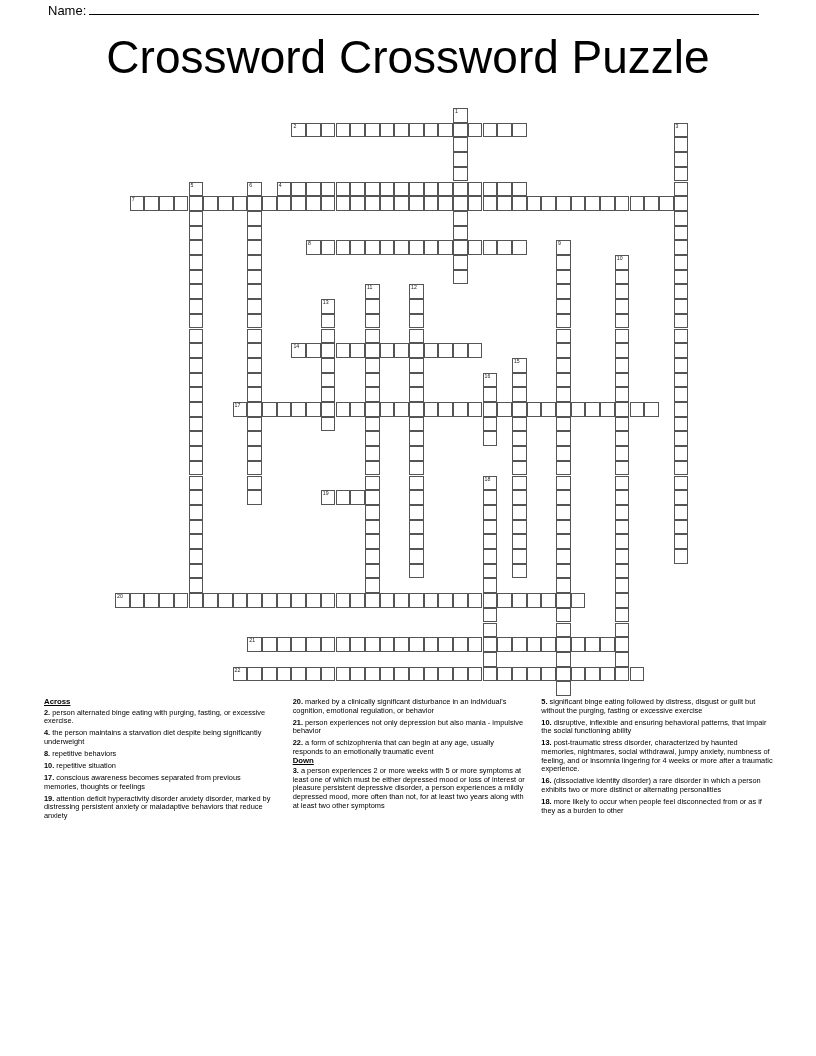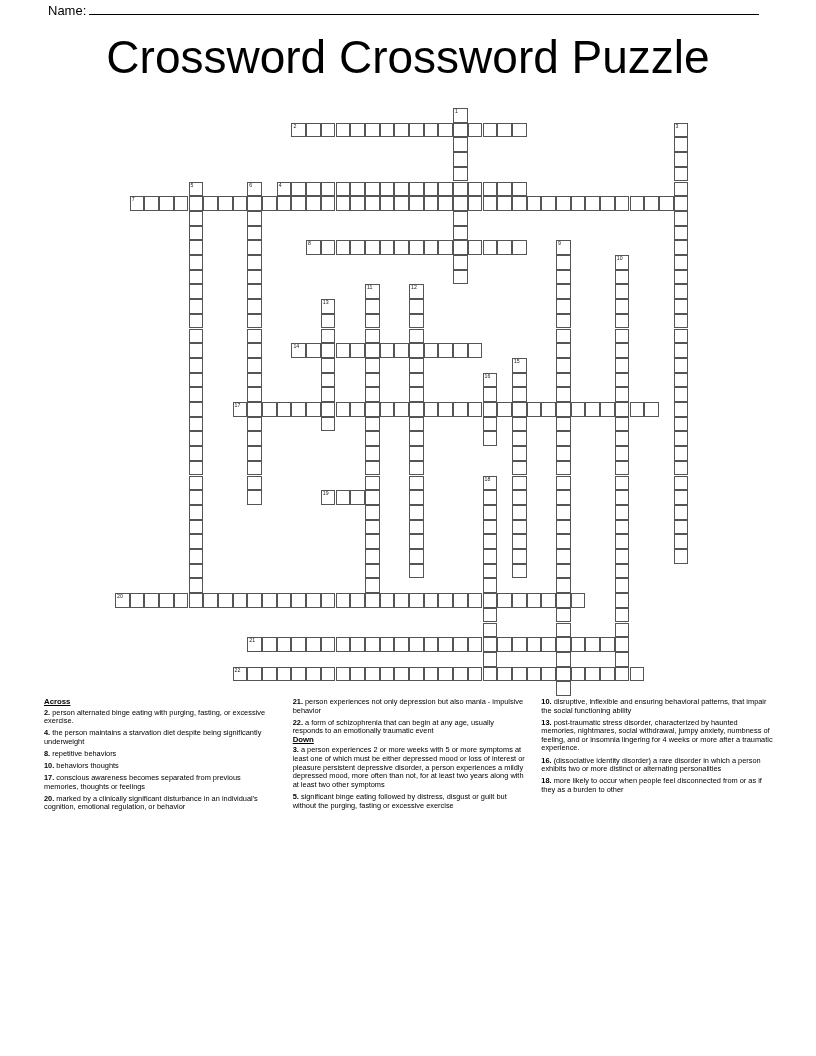--- a/index.html
+++ b/index.html
@@ -566,22 +566,23 @@
       <div class="cell" style="left: 485.1px; top: 558.6px;"></div>
       <div class="cell" style="left: 514.5px; top: 558.6px;"></div>
     </div>
 
   <div class="clues">
     <div class="clue-head">Across</div>
     <div id="across-clues">
         <p class="clue"><b>2.</b><span> person alternated binge eating with purging, fasting, or excessive exercise.</span></p>
         <p class="clue"><b>4.</b><span> the person maintains a starvation diet despite being significantly underweight</span></p>
         <p class="clue"><b>8.</b><span> repetitive behaviors</span></p>
-        <p class="clue"><b>10.</b><span> behaviors thoughts</span></p>
+        <p class="clue"><b>10.</b><span> repetitive situation</span></p>
         <p class="clue"><b>17.</b><span> conscious awareness becomes separated from previous memories, thoughts or feelings</span></p>
+        <p class="clue"><b>19.</b><span> attention deficit hyperactivity disorder anxiety disorder, marked by distressing persistent anxiety or maladaptive behaviors that reduce anxiety</span></p>
         <p class="clue"><b>20.</b><span> marked by a clinically significant disturbance in an individual's cognition, emotional regulation, or behavior</span></p>
         <p class="clue"><b>21.</b><span> person experiences not only depression but also mania - impulsive behavior</span></p>
         <p class="clue"><b>22.</b><span> a form of schizophrenia that can begin at any age, usually responds to an emotionally traumatic event</span></p>
       </div>
     <div class="clue-head">Down</div>
     <div id="down-clues">
         <p class="clue"><b>3.</b><span> a person experiences 2 or more weeks with 5 or more symptoms at least one of which must be either depressed mood or loss of interest or pleasure persistent depressive disorder, a person experiences a mildly depressed mood, more often than not, for at least two years along with at least two other symptoms</span></p>
         <p class="clue"><b>5.</b><span> significant binge eating followed by distress, disgust or guilt but without the purging, fasting or excessive exercise</span></p>
         <p class="clue"><b>10.</b><span> disruptive, inflexible and ensuring behavioral patterns, that impair the social functioning ability</span></p>
         <p class="clue"><b>13.</b><span> post-traumatic stress disorder, characterized by haunted memories, nightmares, social withdrawal, jumpy anxiety, numbness of feeling, and or insomnia lingering for 4 weeks or more after a traumatic experience.</span></p>

